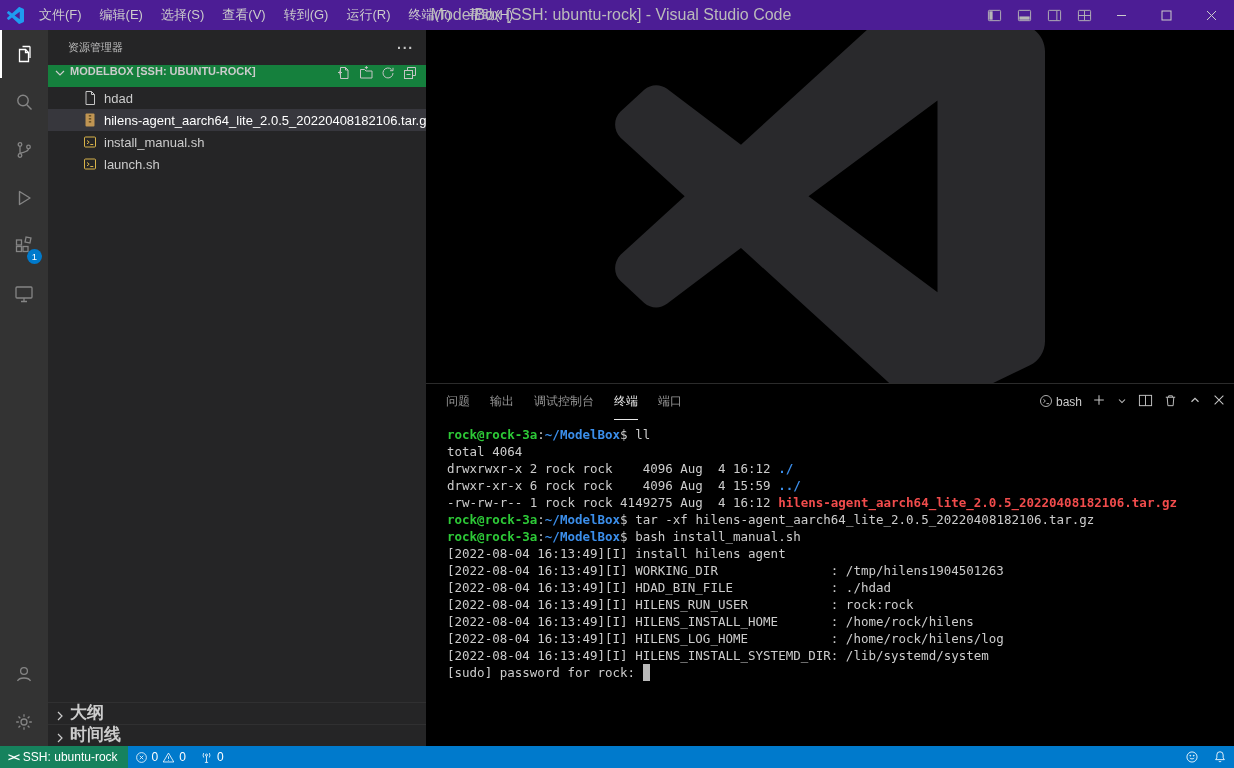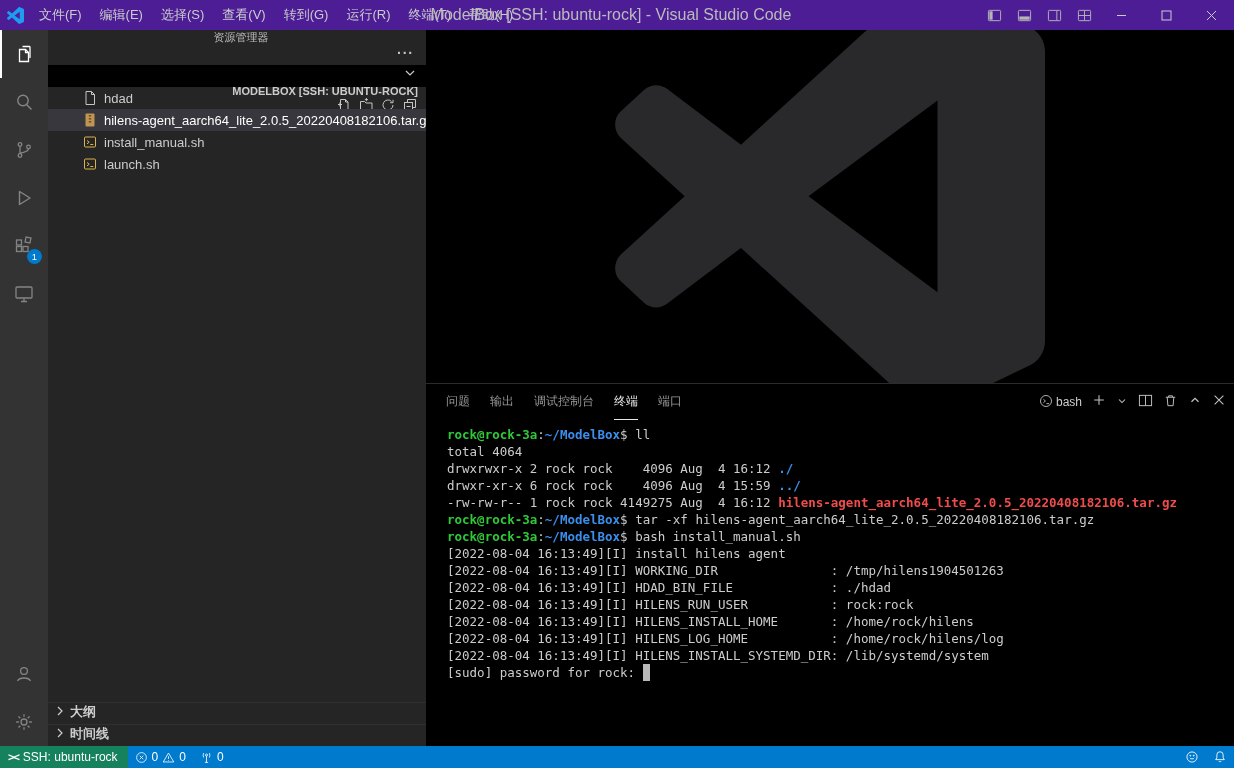--- a/index.html
+++ b/index.html
@@ -23,32 +23,32 @@
   
   .activitybar { width:48px; background:#333333; display:flex; flex-direction:column; align-items:center; flex:none; }
   .act-item { width:48px; height:48px; display:flex; align-items:center; justify-content:center; color:#858585; position:relative; }
   .act-item.active { color:#ffffff; border-left:2px solid #ffffff; }
   .act-badge { position:absolute; right:6px; bottom:6px; min-width:15px; height:15px; border-radius:8px;
     background:var(--badge-blue,#007acc); color:#fff; font-size:9.5px; display:flex; align-items:center; justify-content:center; }
   .act-spacer { flex:1; }
 
   
   .sidebar { width:378px; background:#252526; display:flex; flex-direction:column; flex:none; min-height:0; }
-  .sidebar-header { height:35px; display:flex; align-items:center; padding:0 12px 0 20px; font-size:11px; color:#bcbcbc;flex-direction:column; }
+  .sidebar-header { height:35px; display:flex; align-items:center; padding:0 12px 0 20px; font-size:11px; color:#bcbcbc; }
   .more-actions { margin-left:auto; color:#c5c5c5; font-size:14px; letter-spacing:1px; font-weight:bold; }
-  .section-header { height:22px; display:flex; align-items:flex-end; padding:0 8px 0 4px; background:#000000;flex-direction:column; }
+  .section-header { height:22px; display:flex; align-items:flex-start; padding:0 8px 0 4px; background:#15803d; }
   .section-label { font-size:11px; font-weight:bold; color:#cccccc; margin-left:2px; }
   .section-actions { margin-left:auto; display:flex; gap:6px; color:#c5c5c5; }
   .section-actions svg { display:block; }
   .file-list { }
   .file-row { height:22px; display:flex; align-items:center; padding-left:34px; font-size:13px; color:#cccccc; cursor:pointer; white-space:nowrap; overflow:hidden; }
   .file-row.selected { background:var(--selection-bg,#37373d); color:#ffffff; }
   .file-row .ficon { width:16px; height:16px; margin-right:6px; flex:none; display:flex; align-items:center; justify-content:center; }
   .sidebar-fill { flex:1; }
-  .bottom-section { height:22px; display:flex; align-items:flex-start; padding-left:4px; border-top:1px solid #303031; font-size:13px; font-weight:bold; color:#cccccc; }
+  .bottom-section { height:22px; display:flex; align-items:flex-end; padding-left:4px; border-top:1px solid #303031; font-size:17px; font-weight:bold; color:#cccccc; }
   .bottom-section .chev { margin-right:2px; display:flex; }
 
   
   .editor-col { flex:1; display:flex; flex-direction:column; min-width:0; background:#000000; }
   .editor { height:353px; position:relative; flex:none; overflow:hidden; }
   .watermark { position:absolute; left:50%; top:50%; transform:translate(-50%,-52%); }
 
   
   .panel { flex:1; border-top:1px solid #2b2b2b; display:flex; flex-direction:column; min-height:0; }
   .panel-header { height:36px; display:flex; align-items:center; padding:0 8px 0 20px; flex:none; }

